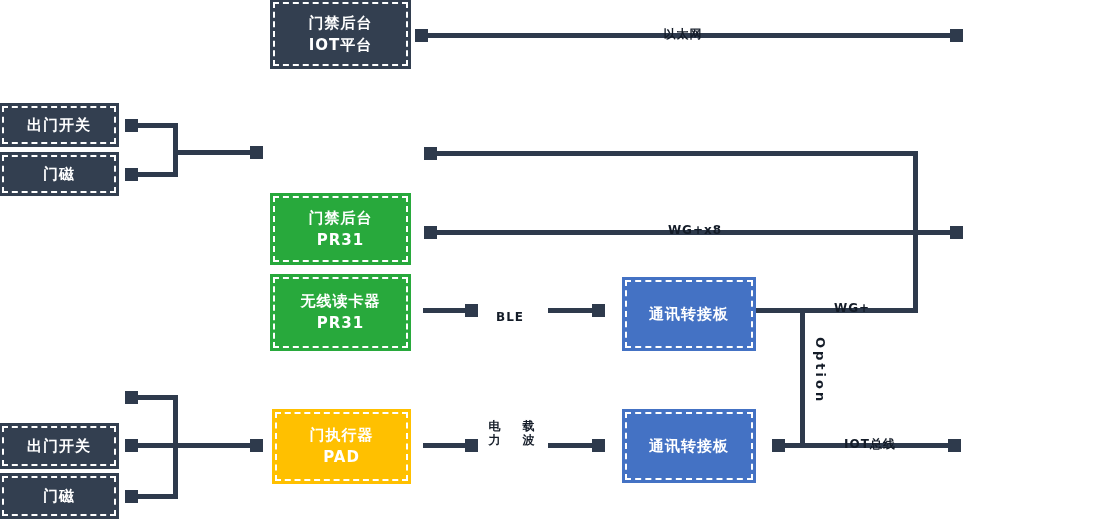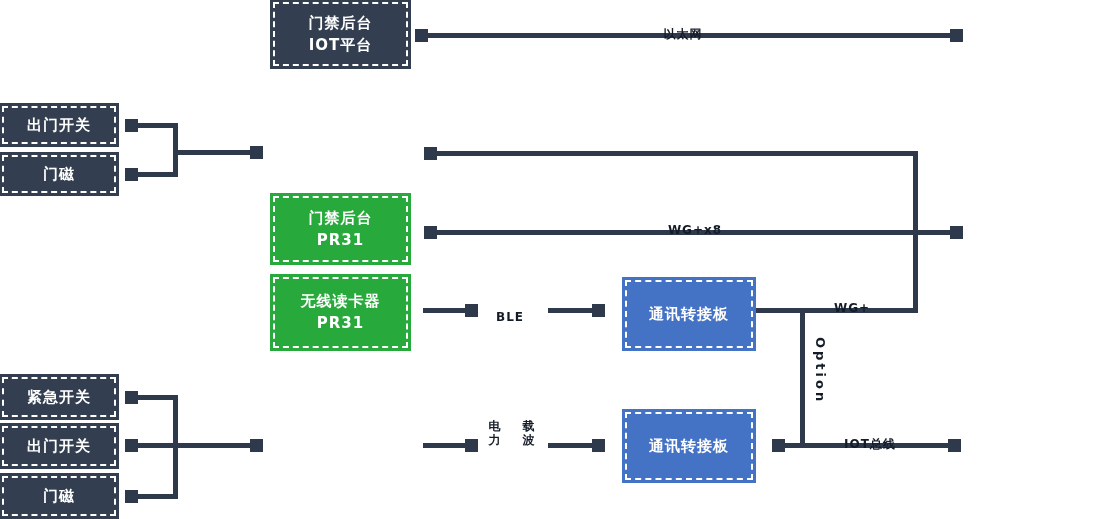--- a/index.html
+++ b/index.html
@@ -112,29 +112,30 @@
   </div>
   <div class="box green fs15" style="left:273px;top:277px;width:135px;height:71px;">
     <span>无线读卡器</span>
     <span>PR31</span>
   </div>
 
   <div class="box blue fs15" style="left:625px;top:280px;width:128px;height:68px;">
     <span>通讯转接板</span>
   </div>
 
-  <div class="box navy fs15" style="left:2px;top:377px;width:114px;height:40px;">
-    <span>紧急开关</span>
-  </div>
   <div class="box navy fs15" style="left:2px;top:426px;width:114px;height:40px;">
     <span>出门开关</span>
   </div>
   <div class="box navy fs15" style="left:2px;top:476px;width:114px;height:40px;">
     <span>门磁</span>
   </div>
 
+  <div class="box yellow fs15" style="left:275px;top:412px;width:133px;height:69px;">
+    <span>门执行器</span>
+    <span>PAD</span>
+  </div>
 
   <div class="box blue fs15" style="left:625px;top:412px;width:128px;height:68px;">
     <span>通讯转接板</span>
   </div>
 
 
 </div>
 
 </body></html>

